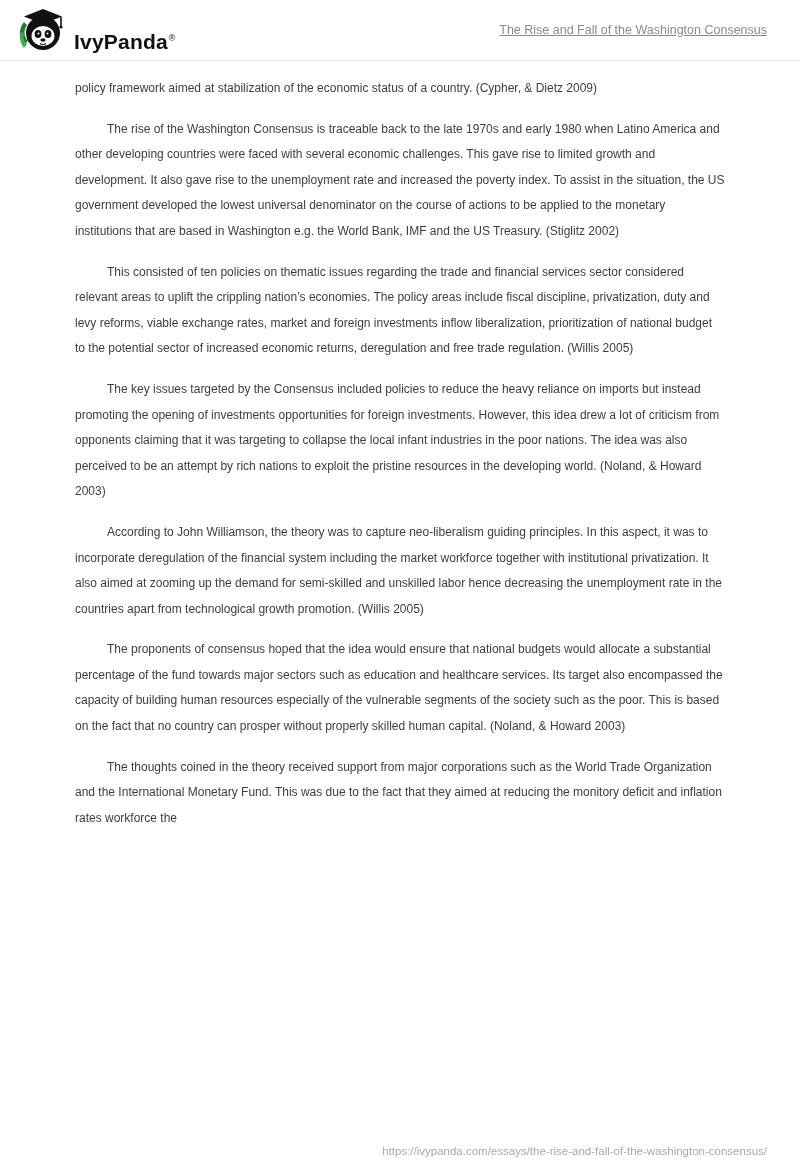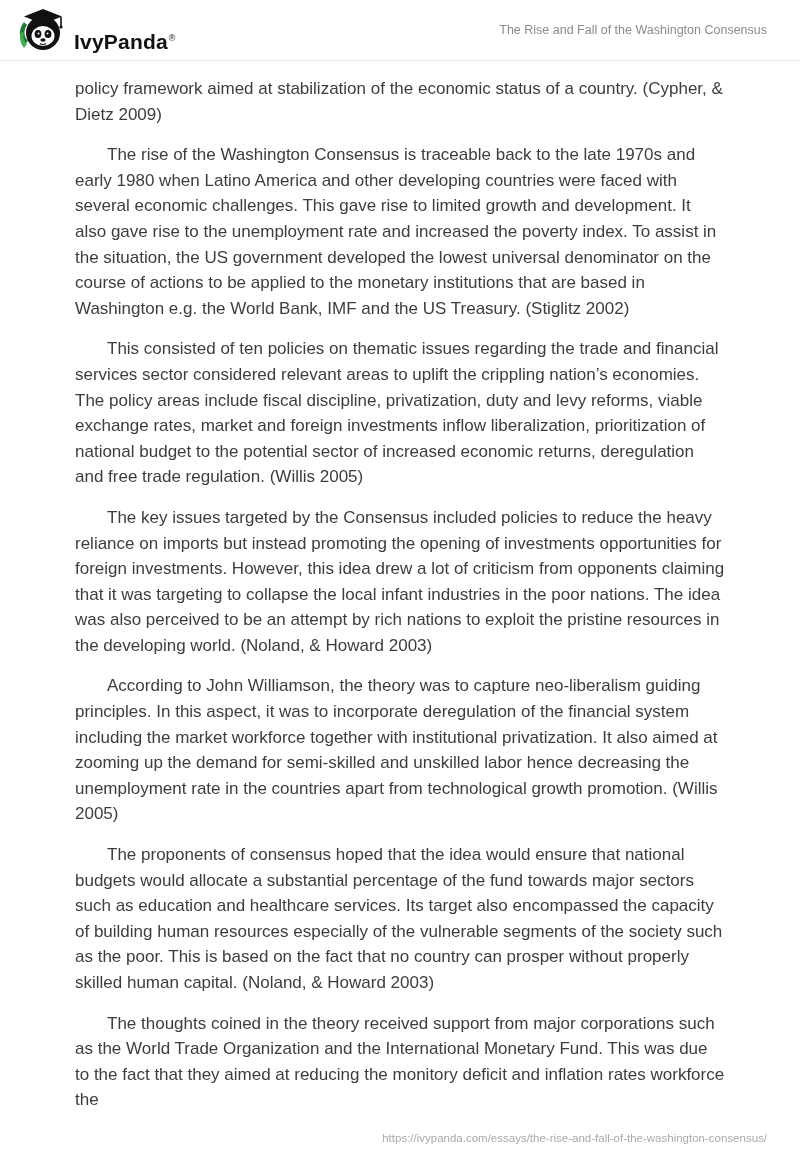--- a/index.html
+++ b/index.html
@@ -38,36 +38,37 @@
     font-size: 9px;
     font-weight: normal;
     color: #111111;
     vertical-align: super;
     margin-left: 1px;
   }
   .header-title {
     font-size: 12.5px;
     color: #8b8b8b;
     text-align: center;
+    text-decoration: underline;
   }
   .content {
     padding: 15px 75px 0 75px;
   }
   .para {
-    font-size: 17px;
+    font-size: 12px;
     line-height: 25.6px;
     color: #3d3d3d;
     margin-bottom: 15px;
     text-align: left;
   }
   .para.indent { text-indent: 32px; }
   .footer {
     position: absolute;
     right: 33px;
-    bottom: 16px;
+    bottom: 3px;
     font-size: 11.5px;
     color: #a9a9a9;
   }
 </style>
 </head>
 <body>
 
 <div class="header">
   <div class="brand">
     <svg class="logo" viewBox="0 0 48 48" width="48" height="48" aria-hidden="true">

